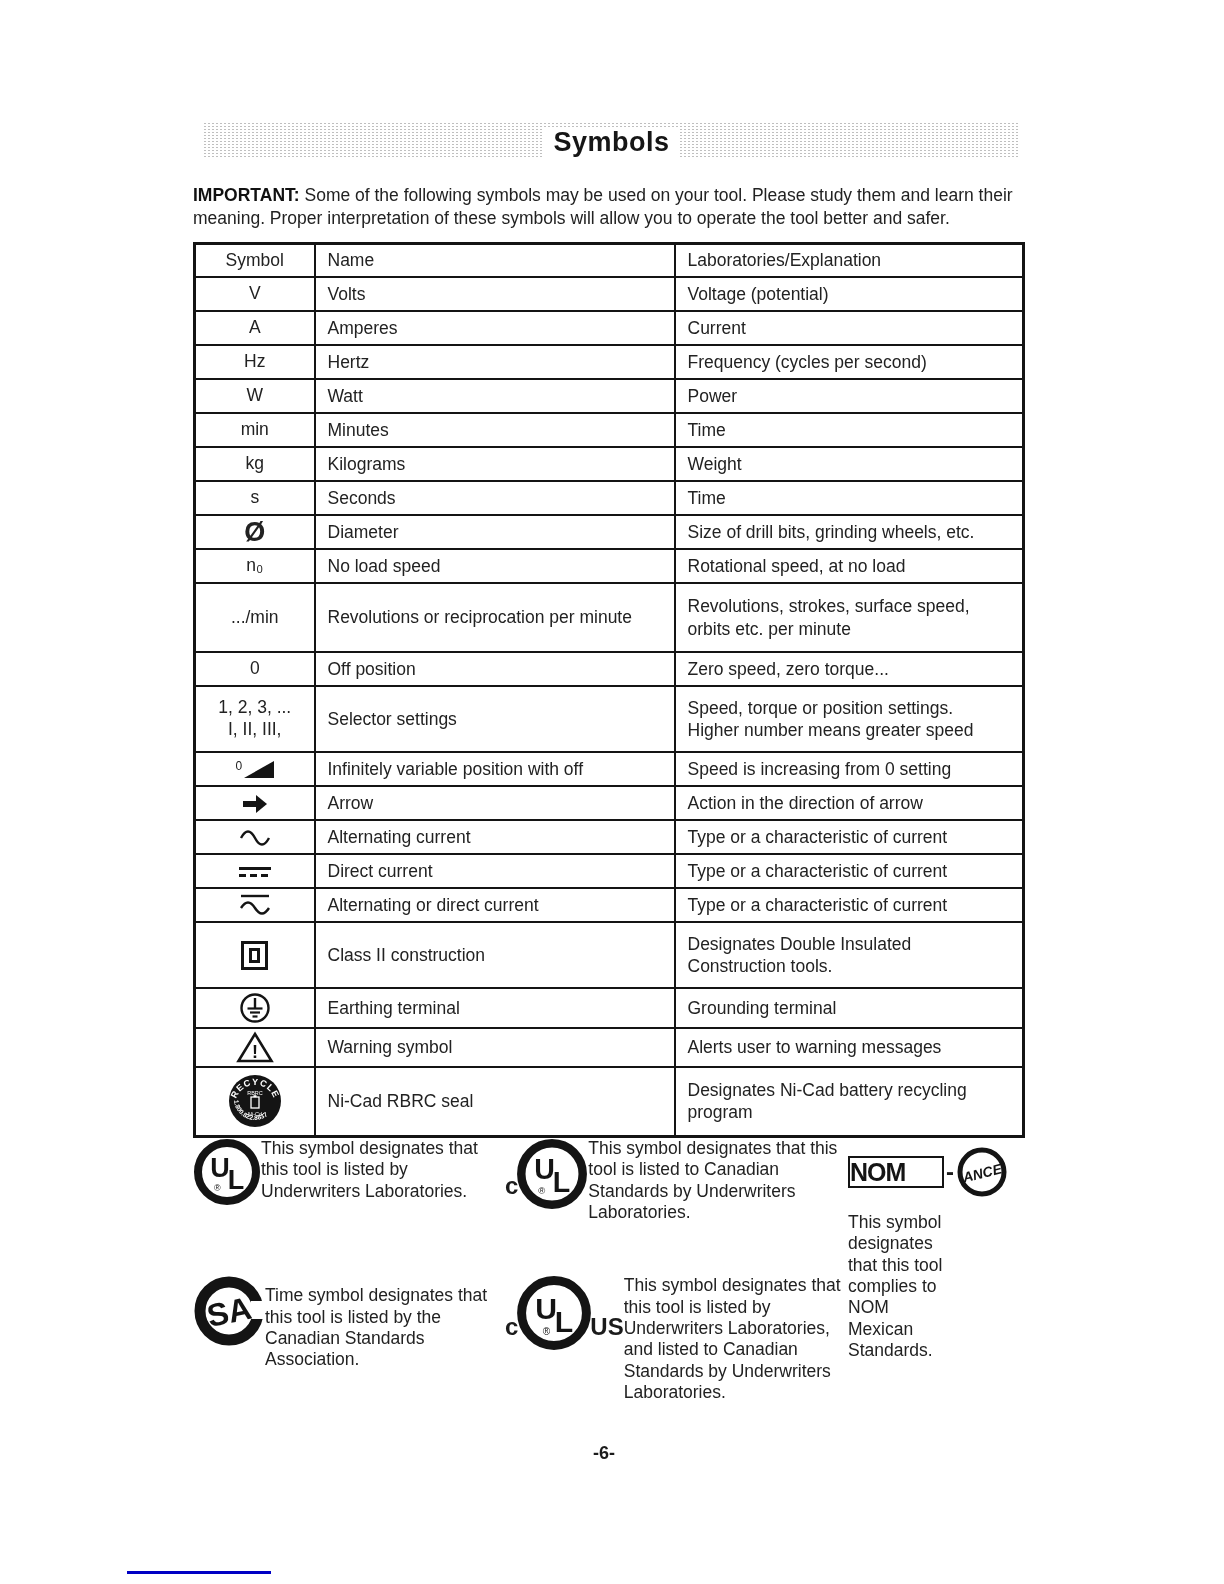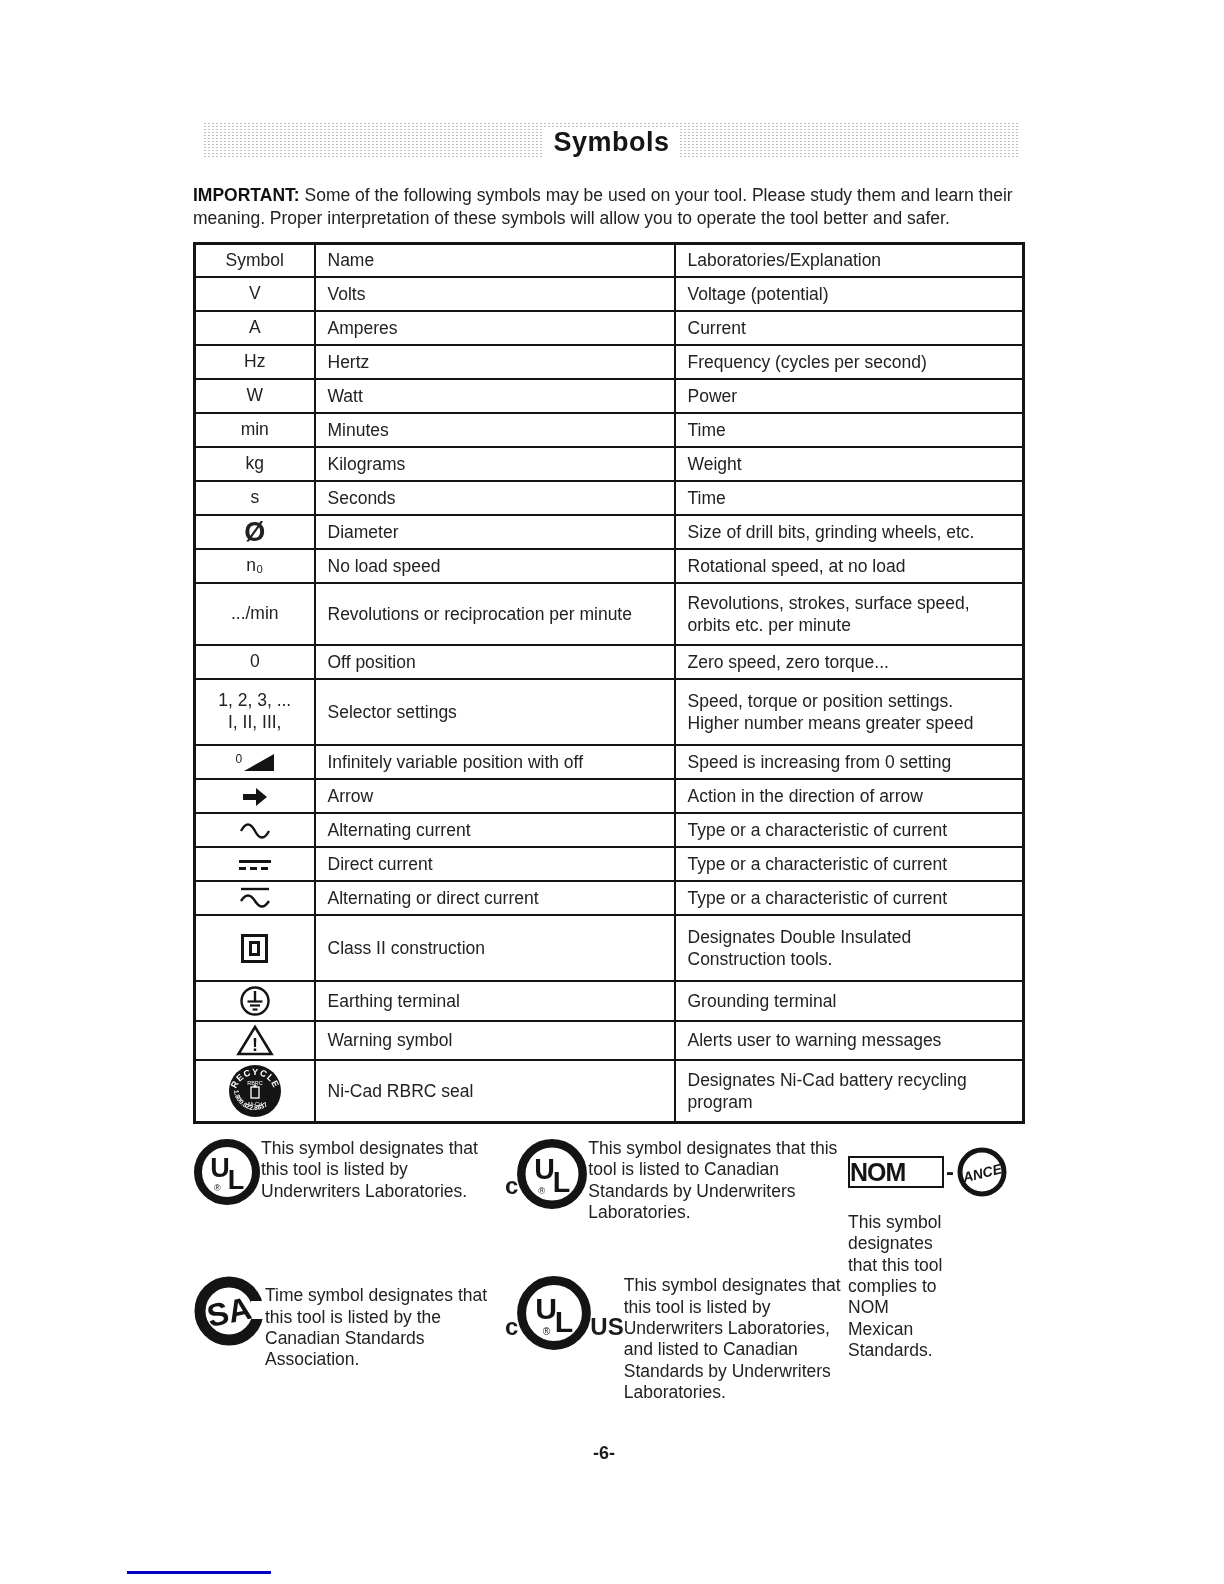--- a/index.html
+++ b/index.html
@@ -25,21 +25,21 @@
   table.symbols th, table.symbols td { border:2px solid #141414; font-size:17.5px;
     vertical-align:middle; color:#222; }
   col.c-sym  { width:120px; }
   col.c-name { width:360px; }
   col.c-des  { width:349px; }
   th { font-weight:normal; text-align:left; height:34px; padding:2px 12px; }
   th.sym-h { text-align:center; padding:2px 4px; }
   td.sym-cell { text-align:center; padding:2px 4px; }
   td.name-cell, td.desig-cell { padding:3px 12px; white-space:pre-line; line-height:1.28; }
   tr.r-single { height:34px; }
-  tr.r-tall   { height:62px; }
+  tr.r-tall   { height:69px; }
   tr.r-xtall  { height:66px; }
   .sym-text { white-space:pre-line; line-height:1.25; display:inline-block; }
   .sym-text.big { font-size:27px; font-weight:bold; line-height:27px; }
 
   
   .sym-icon { display:inline-flex; align-items:center; justify-content:center; vertical-align:middle; }
   .vs { display:inline-flex; align-items:flex-end; }
   .vs-zero { font-size:12px; line-height:10px; margin-right:2px; align-self:flex-start; }
   .vs-tri { width:0; height:0; border-left:30px solid transparent; border-bottom:17px solid #141414; }
   .arrow-icon { display:inline-flex; align-items:center; }

